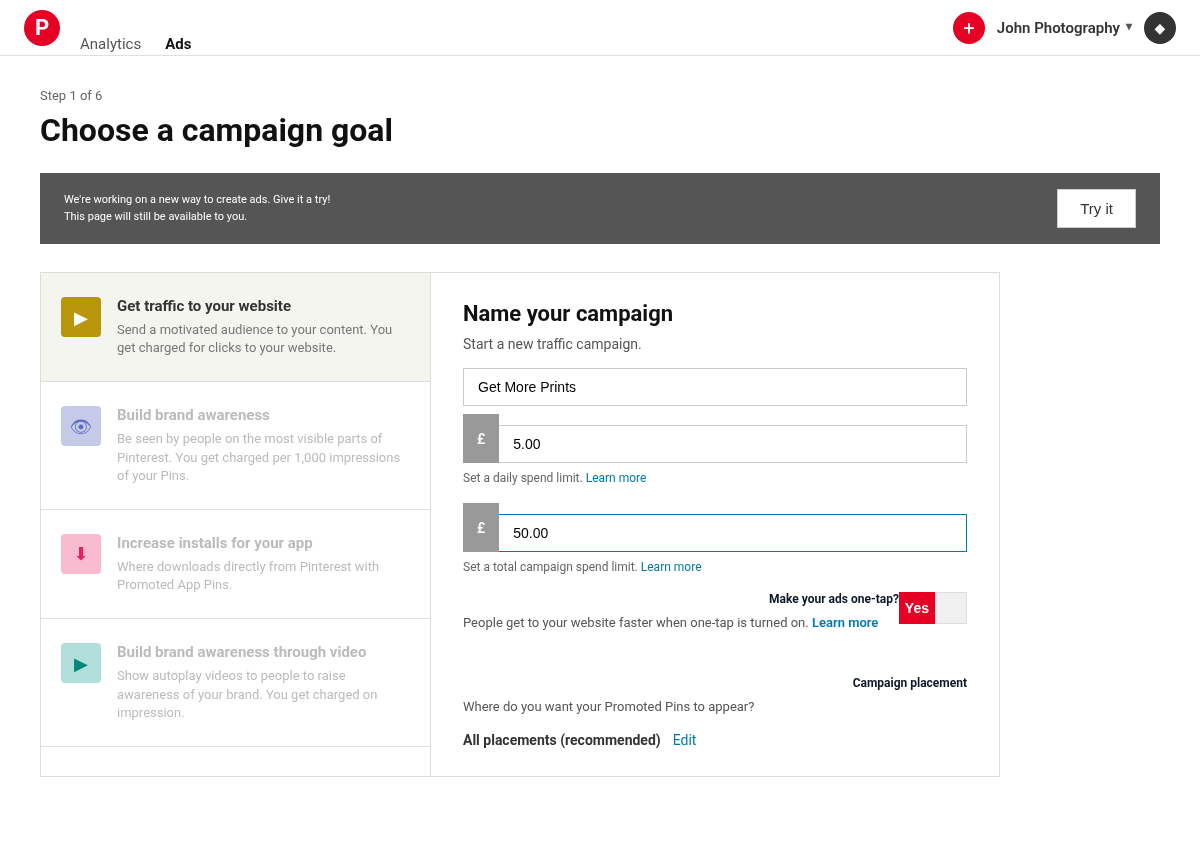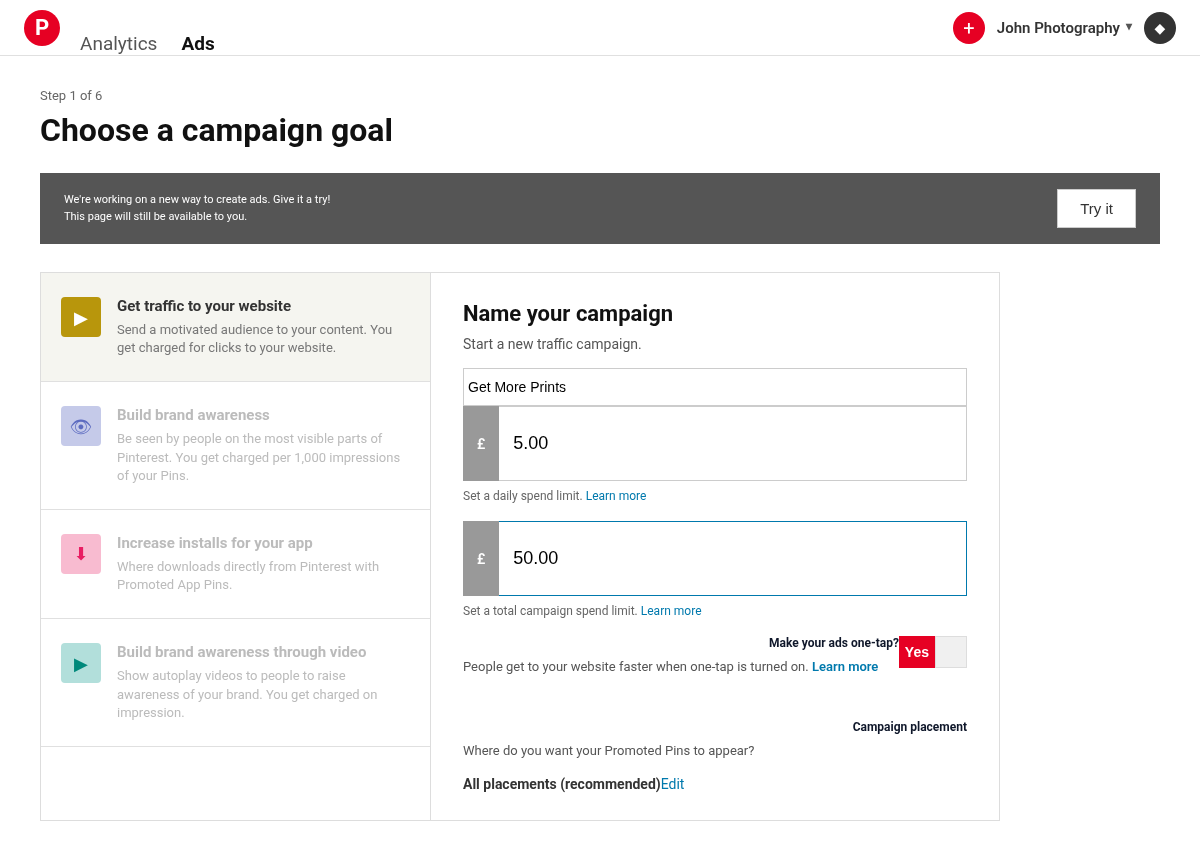--- a/index.html
+++ b/index.html
@@ -29,21 +29,21 @@
       flex-shrink: 0;
     }
     .header-nav {
       display: flex;
       gap: 24px;
       flex: 1;
     }
     .header-nav a {
       text-decoration: none;
       color: #555;
-      font-size: 19px;
+      font-size: 15px;
       font-weight: 400;
       padding: 4px 0;
       margin-top: 32px;
     }
     .header-nav a.active {
       color: #111;
       font-weight: 700;
     }
     .header-right {
       display: flex;
@@ -201,49 +201,50 @@
       margin-bottom: 10px;
     }
     .campaign-details .subtitle {
       font-size: 14px;
       color: #555;
       margin-bottom: 16px;
     }
 
     .input-field {
       width: 100%;
-      padding: 10px 4px;
+      padding: 10px 14px;
       border: 1px solid #ccc;
       font-size: 14px;
       outline: none;
-      margin-bottom: 0;
+      margin-bottom: 8px;
     }
 
     .currency-input-wrap {
       display: flex;
       align-items: stretch;
       margin-bottom: 8px;
       width: 100%;
     }
     .currency-symbol {
       background: #999;
       color: white;
       padding: 10px 14px;
       font-size: 14px;
       font-weight: 600;
       display: flex;
       align-items: center;
     }
     .currency-input {
       flex: 1;
-      padding: 26px 14px;
+      padding: 10px 14px;
       border: 1px solid #ccc;
       border-left: none;
-      font-size: 18px;
+      font-size: 14px;
       outline: none;
+      margin-top: 11px;
     }
     .currency-input.focused {
       border-color: #0079ad;
     }
 
     .field-help {
       font-size: 12px;
       color: #666;
       margin-bottom: 18px;
     }
@@ -291,20 +292,21 @@
       width: 32px;
       height: 32px;
       background: #f0f0f0;
       border: 1px solid #ddd;
       display: inline-block;
     }
 
     .placement-row {
       display: flex;
       align-items: center;
+      gap: 12px;
     }
     .placement-label {
       font-size: 14px;
       font-weight: 700;
       color: #333;
     }
     .placement-edit {
       color: #0079ad;
       font-size: 14px;
       cursor: pointer;

